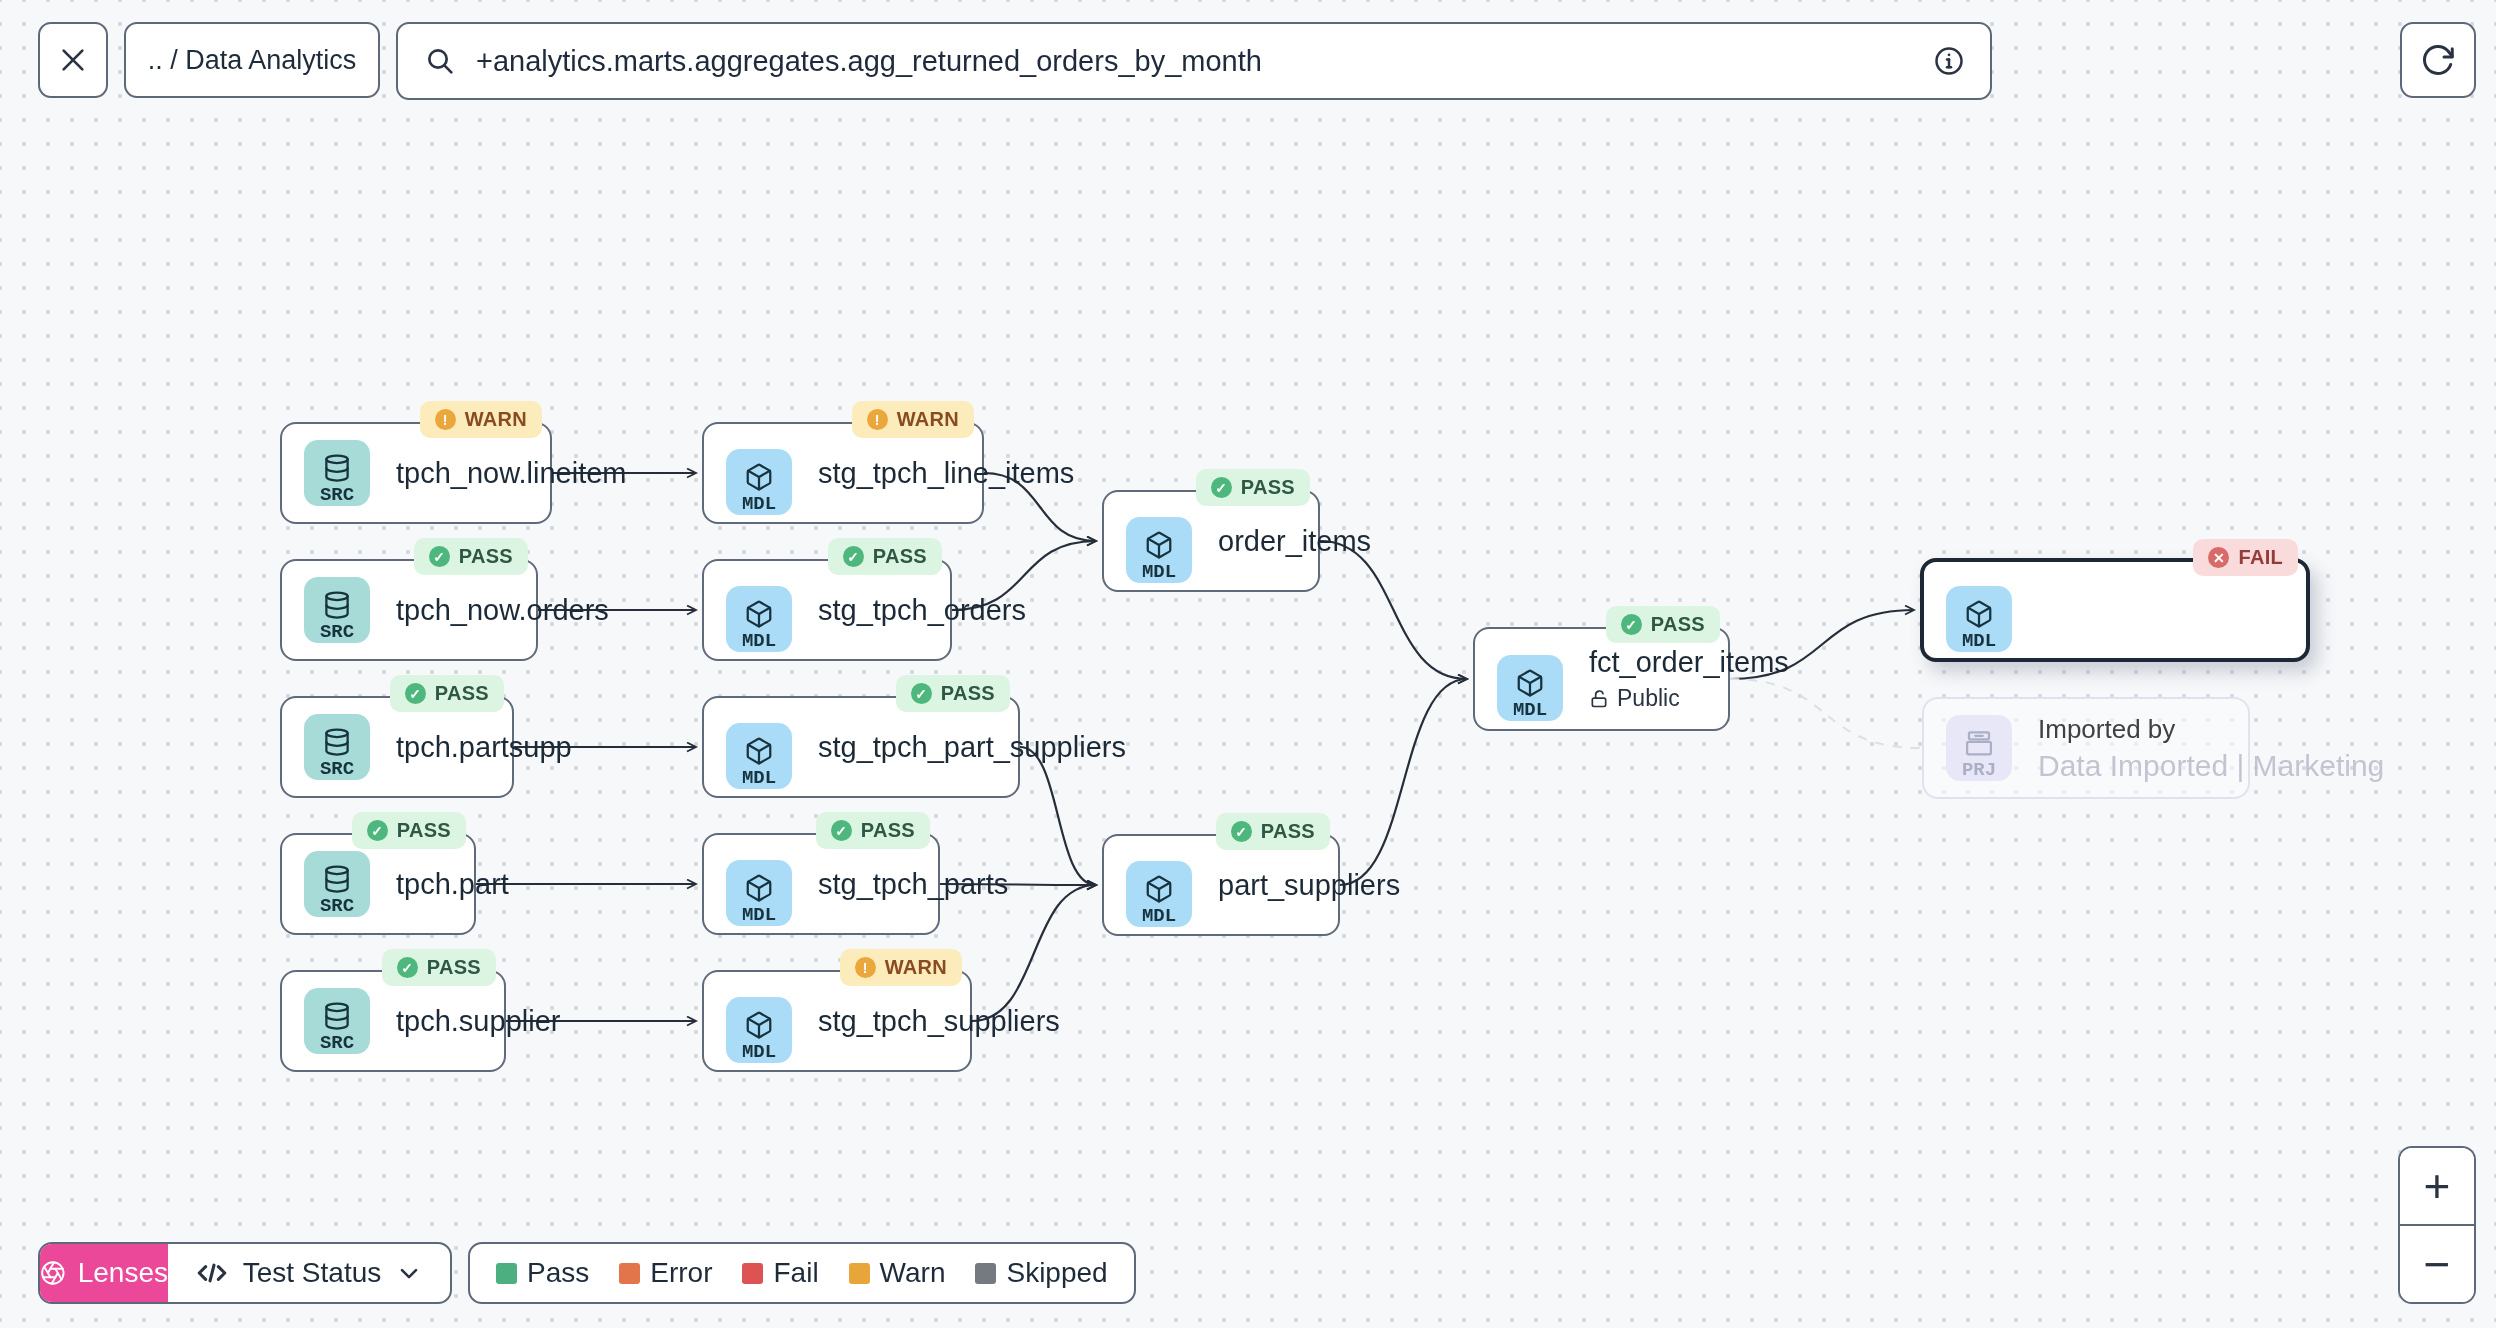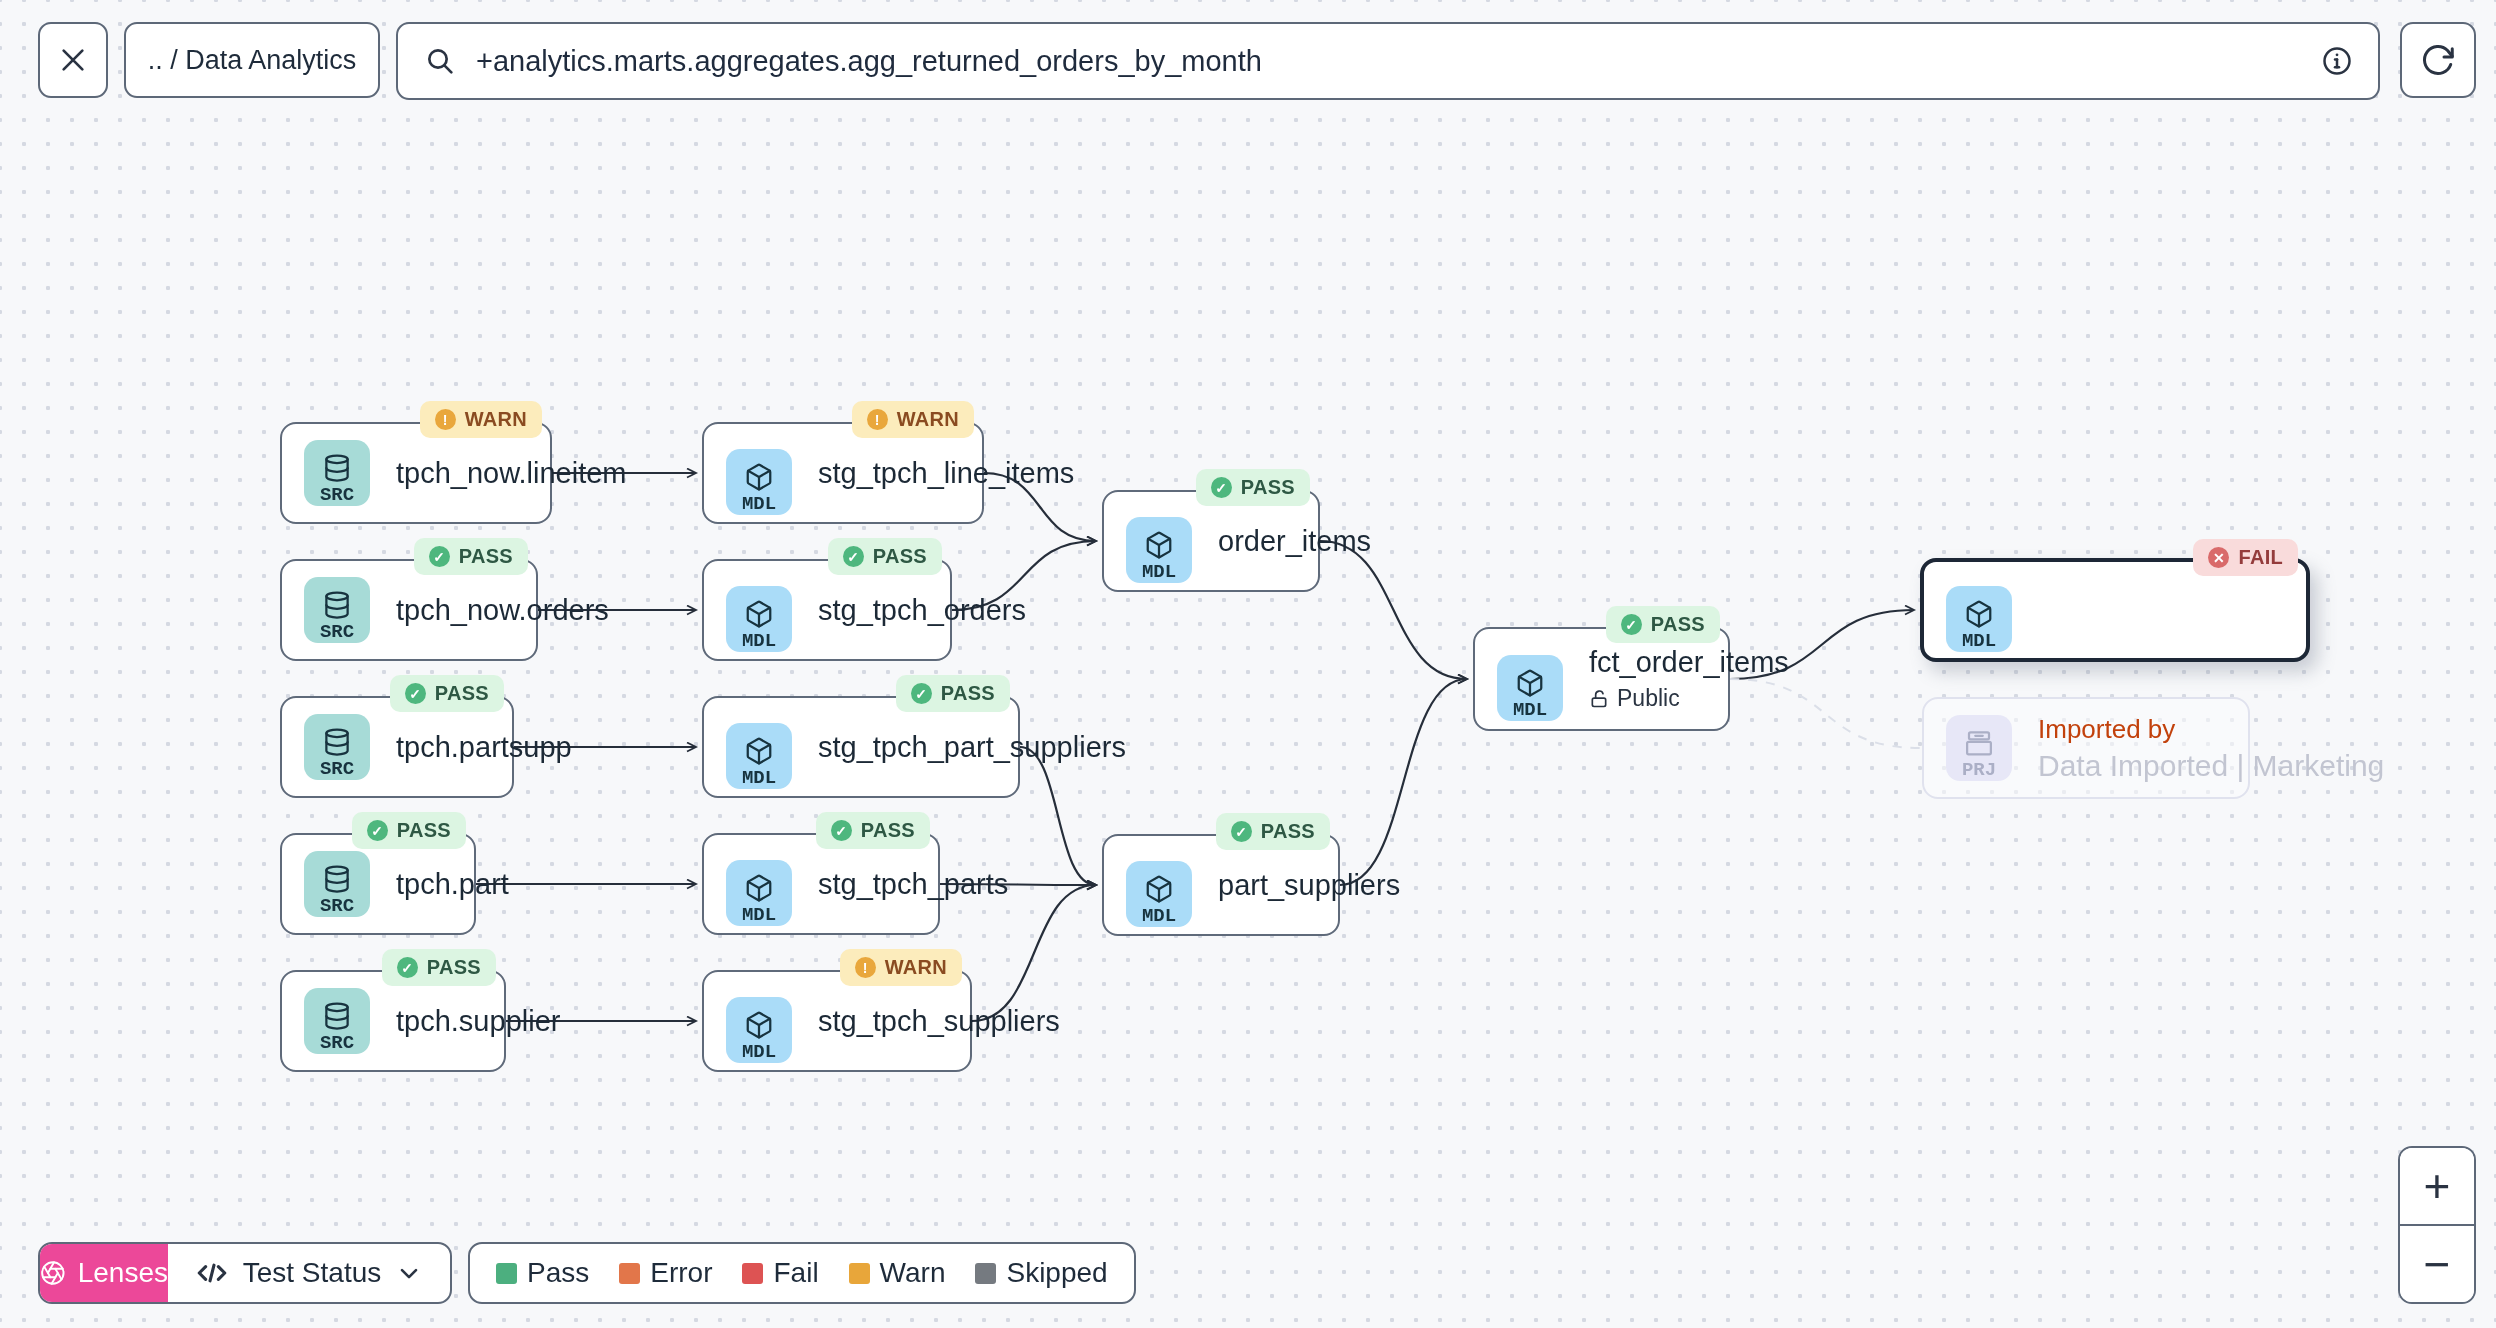--- a/index.html
+++ b/index.html
@@ -13,21 +13,21 @@
   
   .topbar{position:absolute;left:0;top:0;width:100%;height:130px;z-index:30;}
   .tb-btn{
     position:absolute;top:22px;height:76px;background:#fff;border:2px solid #5d6878;
     border-radius:13px;display:flex;align-items:center;justify-content:center;
     box-sizing:border-box;cursor:pointer;
   }
   .close-btn{left:38px;width:70px;}
   .crumb-btn{left:124px;width:256px;font-size:27px;color:#1e2b3a;}
   .searchbar{
-    position:absolute;left:396px;top:22px;width:1984px;height:78px;background:#fff;
+    position:absolute;left:396px;top:22px;width:1596px;height:78px;background:#fff;
     border:2px solid #5d6878;border-radius:13px;box-sizing:border-box;
     display:flex;align-items:center;padding:0 26px;gap:18px;
   }
   .searchbar input{
     flex:1;border:none;outline:none;background:transparent;
     font-family:"Liberation Sans",sans-serif;font-size:29px;color:#1f2b3d;
   }
   .refresh-btn{left:2400px;width:76px;}
   .icon-stroke{stroke:#2a3342;stroke-width:2;fill:none;stroke-linecap:round;stroke-linejoin:round;}
   
@@ -48,21 +48,21 @@
   .kind svg{width:30px;height:30px;stroke:#17333f;stroke-width:1.8;fill:none;stroke-linecap:round;stroke-linejoin:round;}
   .kind-label{font-family:"Liberation Mono",monospace;font-size:19px;font-weight:600;margin-top:1px;}
   .kind.SRC{background:#a7dbd7;}
   .kind.MDL{background:#aadcf8;margin-top:17px;}
   .kind.PRJ{background:#e7e7f7;color:#abafc6;}
   .kind.PRJ svg{stroke:#abafc6;}
   .node-title{font-size:29px;color:#1c2936;white-space:nowrap;}
   .node-sub{display:flex;align-items:center;gap:8px;font-size:23px;color:#2a3442;margin-top:6px;}
   .node-sub svg{width:20px;height:20px;stroke:#2a3442;stroke-width:2;fill:none;stroke-linecap:round;stroke-linejoin:round;}
   .ghost .node-title{font-size:30px;color:#c2c5d1;}
-  .ghost-pre{font-size:26px;color:#c2410c;margin-bottom:4px;}
+  .ghost-pre{font-size:26px;color:#404040;margin-bottom:4px;}
   .badge{
     position:absolute;top:-23px;right:8px;height:37px;border-radius:10px;
     display:flex;align-items:center;gap:9px;padding:0 15px;
     font-size:20px;font-weight:700;letter-spacing:.3px;
   }
   .badge .dot{
     width:21px;height:21px;border-radius:50%;color:#fff;flex:none;
     display:flex;align-items:center;justify-content:center;
     font-size:14px;font-weight:700;line-height:1;
   }

